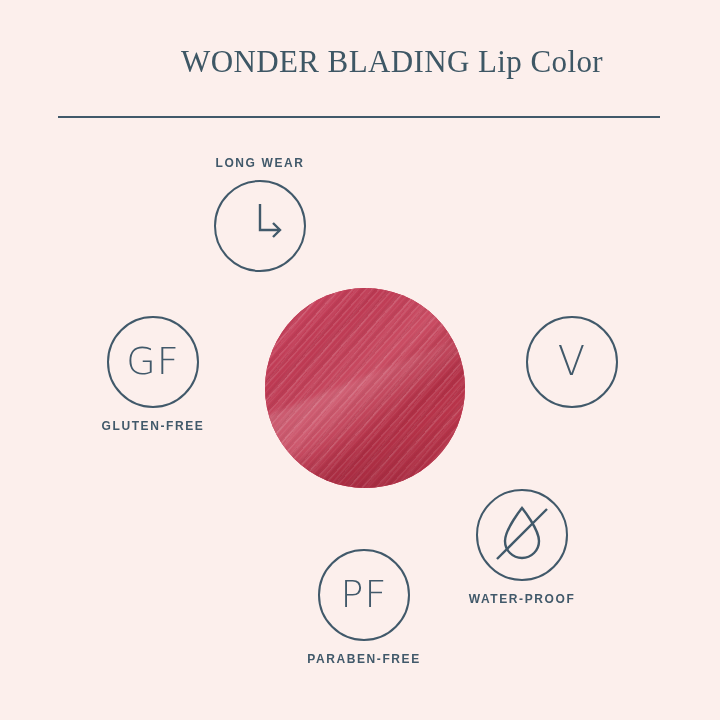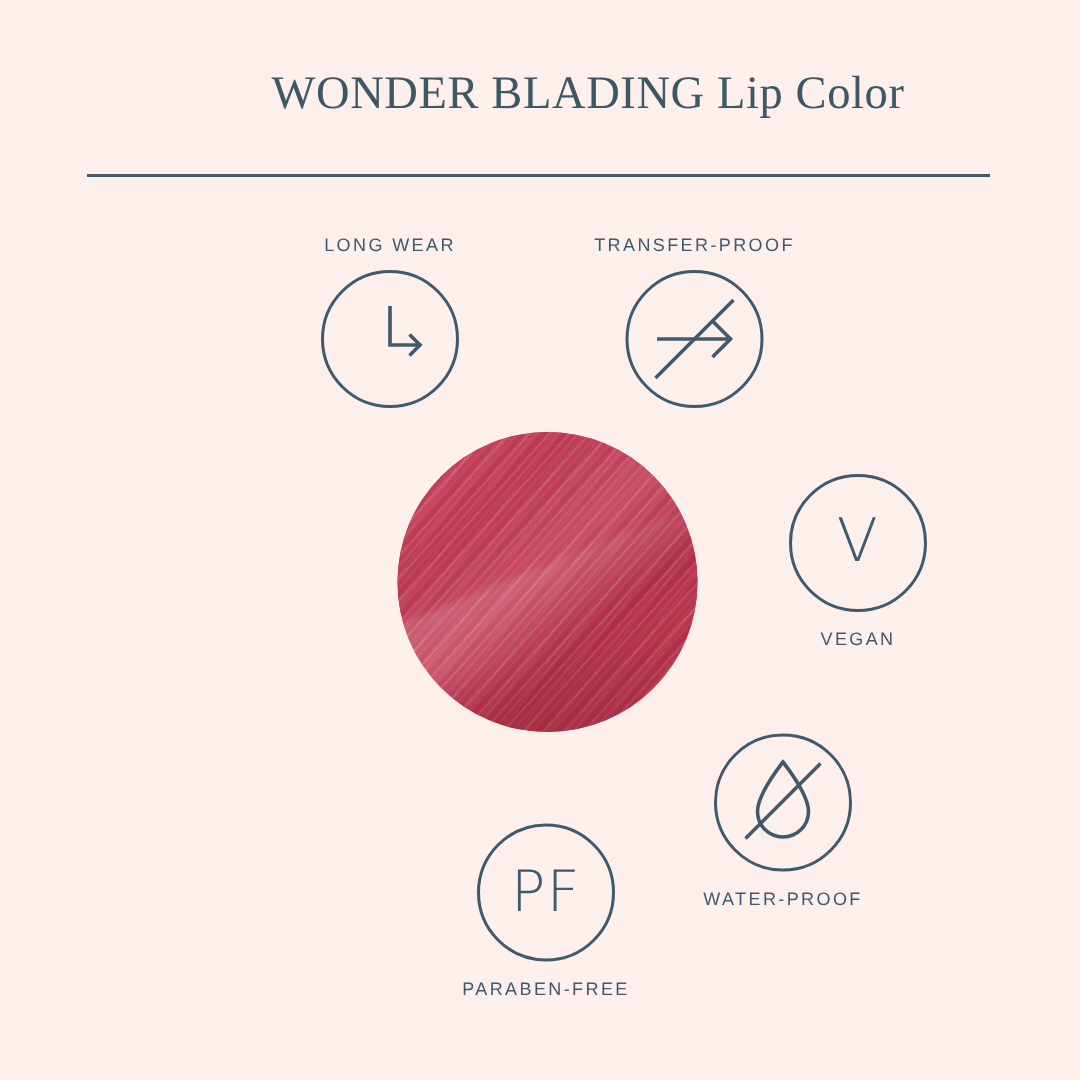--- a/index.html
+++ b/index.html
@@ -102,21 +102,21 @@
     font-weight:300;
     font-size:38px;
     letter-spacing:1px;
     color:#41596A;
     line-height:1;
     transform:translateY(-1px);
   }
   .mono.one{font-size:40px;}
   .cap{
     font-size:12px;
-    font-weight:normal;
+    font-weight:bold;
     letter-spacing:1.6px;
     color:#41596A;
     white-space:nowrap;
   }
   .cap.above{margin-bottom:10px;}
   .cap.below{margin-top:11px;}
   .ring svg{display:block;}
 </style>
 </head>
 <body>
@@ -137,37 +137,32 @@
   <div class="badge" style="left:180px;top:156px;">
     <div class="cap above">LONG WEAR</div>
     <div class="ring">
       <svg width="60" height="60" viewBox="0 0 60 60" fill="none" stroke="#41596A" stroke-width="2.4" stroke-linecap="butt" stroke-linejoin="miter">
         <path d="M30 8 L30 34 L50 34"></path>
         <path d="M43 27 L50 34 L43 41"></path>
       </svg>
     </div>
   </div>
 
-  <div class="badge" style="left:383px;top:156px;">
-    <div class="cap above">TRANSFER-PROOF</div>
+
+  <div class="badge" style="left:73px;top:316px;">
     <div class="ring">
-      <svg width="88" height="88" viewBox="0 0 88 88" fill="none" stroke="#41596A" stroke-width="2.4" stroke-linecap="butt" stroke-linejoin="miter">
-        <line x1="18" y1="70" x2="70" y2="18"></line>
-        <line x1="19" y1="44" x2="68" y2="44"></line>
-        <path d="M56 32 L68 44 L56 56"></path>
-      </svg>
+      <span class="mono">GF</span>
     </div>
+    <div class="cap below">GLUTEN-FREE</div>
   </div>
-
 
   <div class="badge" style="left:492px;top:316px;">
     <div class="ring">
       <span class="mono one">V</span>
     </div>
-    <div class="cap below">VEGAN</div>
   </div>
 
   <div class="badge" style="left:120px;top:489px;">
   </div>
 
   <div class="badge" style="left:284px;top:549px;">
     <div class="ring">
       <span class="mono">PF</span>
     </div>
     <div class="cap below">PARABEN-FREE</div>

